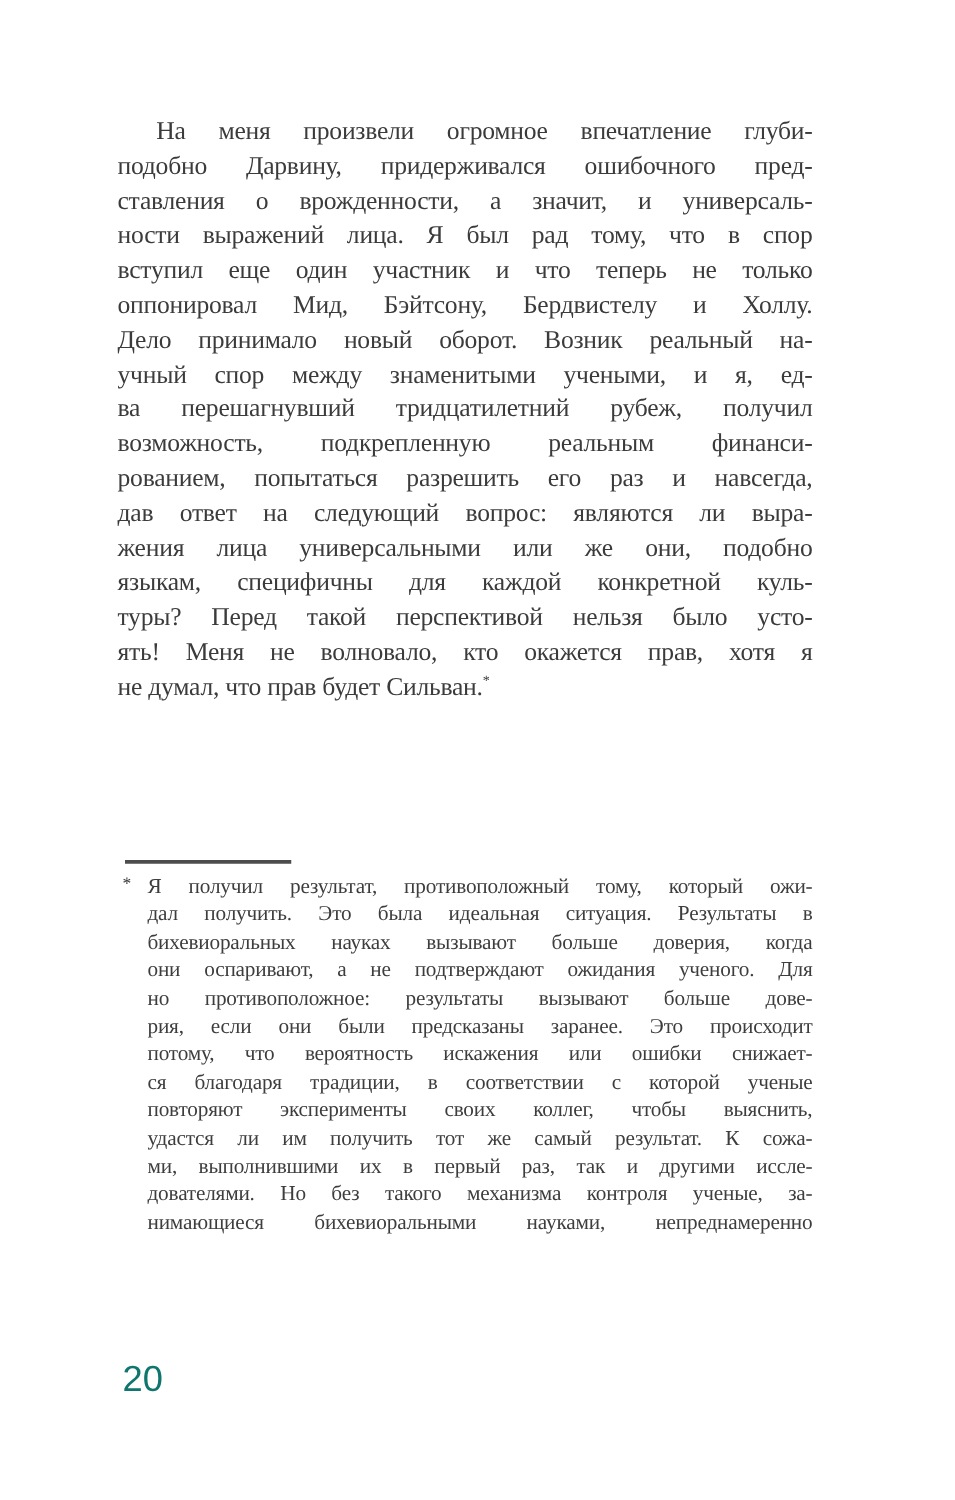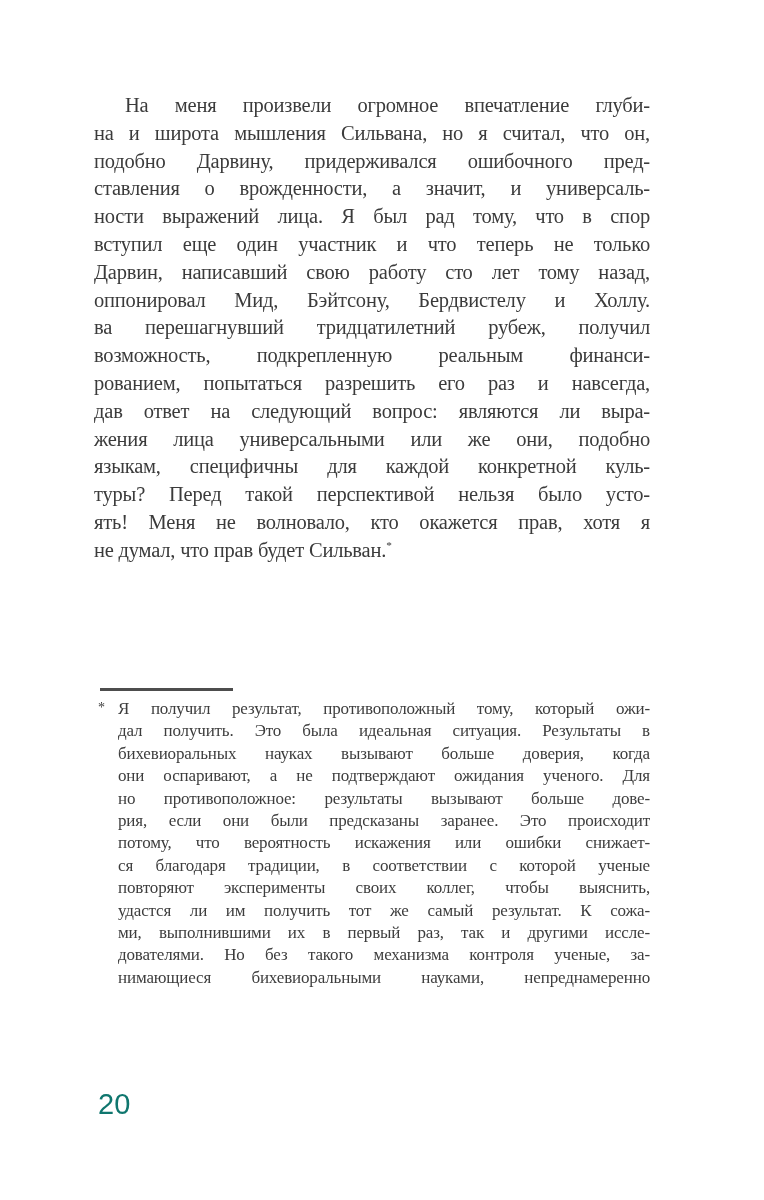--- a/index.html
+++ b/index.html
@@ -79,27 +79,27 @@
     color: #0f766e;
   }
 </style>
 </head>
 <body>
 
 <div class="page" style="background: rgb(255, 255, 255);">
 
   <div class="main-text" style="color: rgb(59, 59, 59);">
       <div class="tline indent">На меня произвели огромное впечатление глуби-</div>
-      <div class="tline">на и широта мышления Сильвана, но я считал, что он,</div>
       <div class="tline">подобно Дарвину, придерживался ошибочного пред-</div>
       <div class="tline">ставления о врожденности, а значит, и универсаль-</div>
       <div class="tline">ности выражений лица. Я был рад тому, что в спор</div>
       <div class="tline">вступил еще один участник и что теперь не только</div>
-      <div class="tline">Дарвин, написавший свою работу сто лет тому назад,</div>
       <div class="tline">оппонировал Мид, Бэйтсону, Бердвистелу и Холлу.</div>
+      <div class="tline">Дело принимало новый оборот. Возник реальный на-</div>
+      <div class="tline">учный спор между знаменитыми учеными, и я, ед-</div>
       <div class="tline">ва перешагнувший тридцатилетний рубеж, получил</div>
       <div class="tline">возможность, подкрепленную реальным финанси-</div>
       <div class="tline">рованием, попытаться разрешить его раз и навсегда,</div>
       <div class="tline">дав ответ на следующий вопрос: являются ли выра-</div>
       <div class="tline">жения лица универсальными или же они, подобно</div>
       <div class="tline">языкам, специфичны для каждой конкретной куль-</div>
       <div class="tline">туры? Перед такой перспективой нельзя было усто-</div>
       <div class="tline">ять! Меня не волновало, кто окажется прав, хотя я</div>
       <div class="tline last-left">не думал, что прав будет Сильван.<sup>*</sup></div>
     </div>

